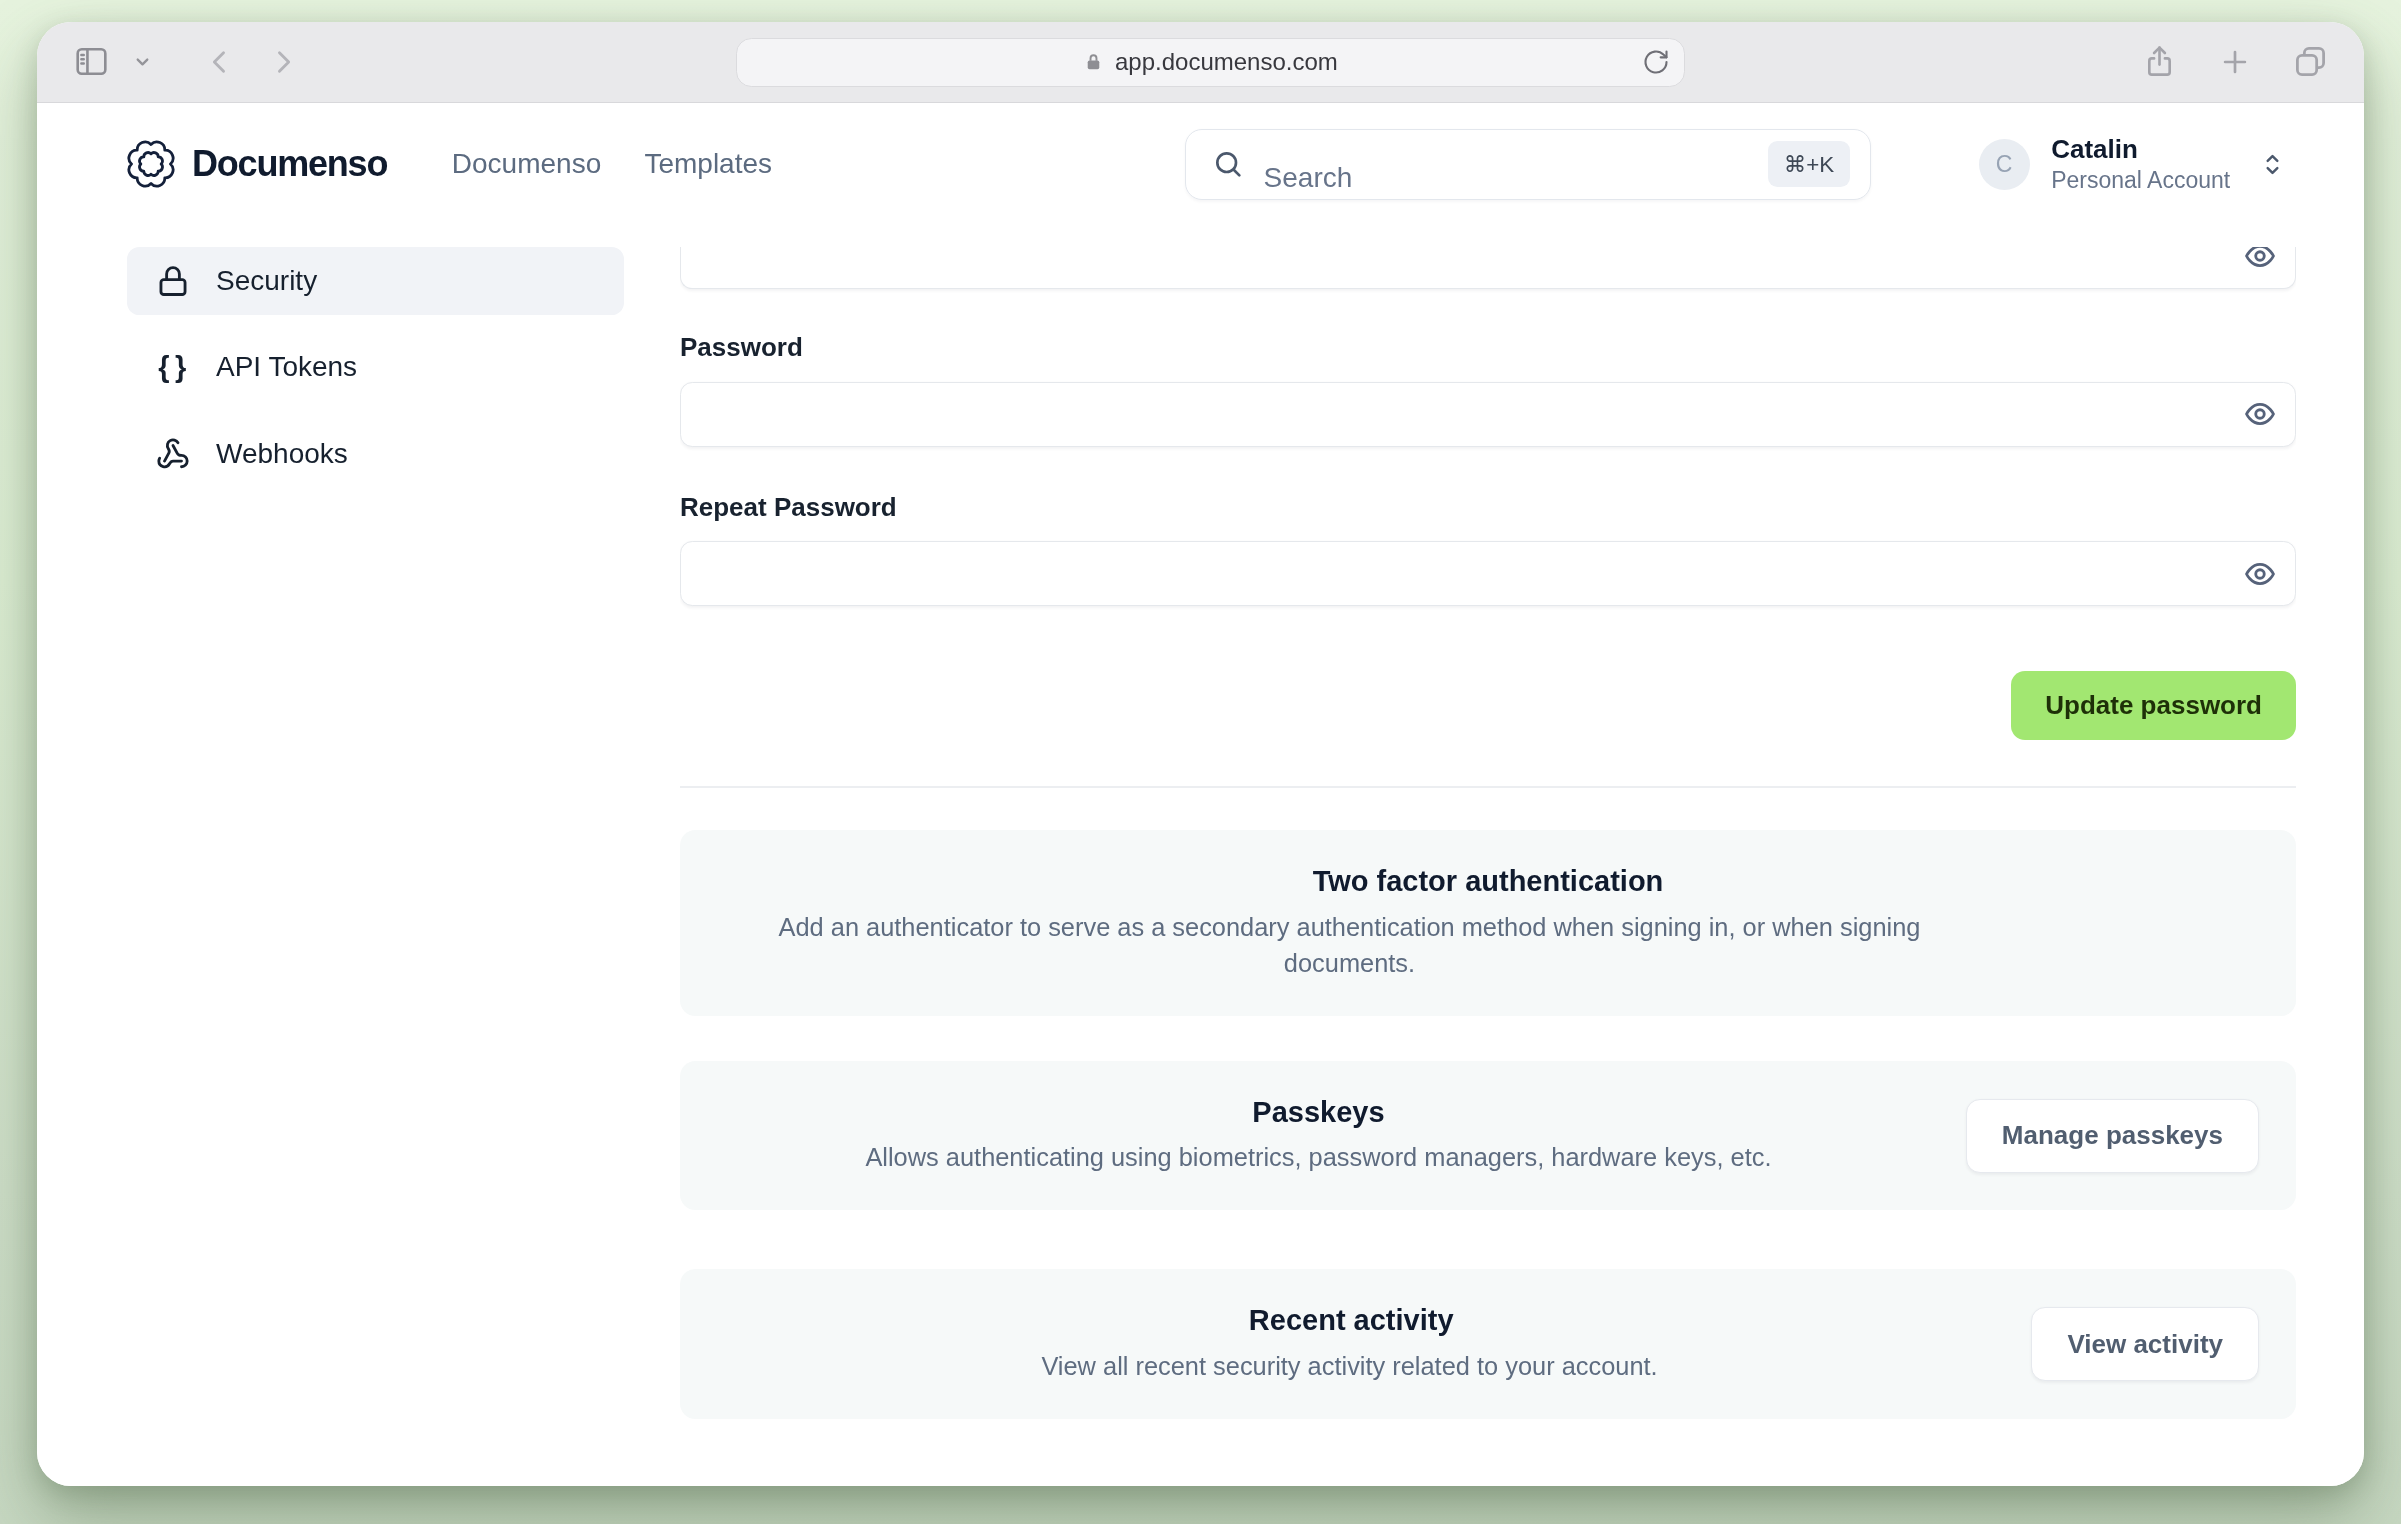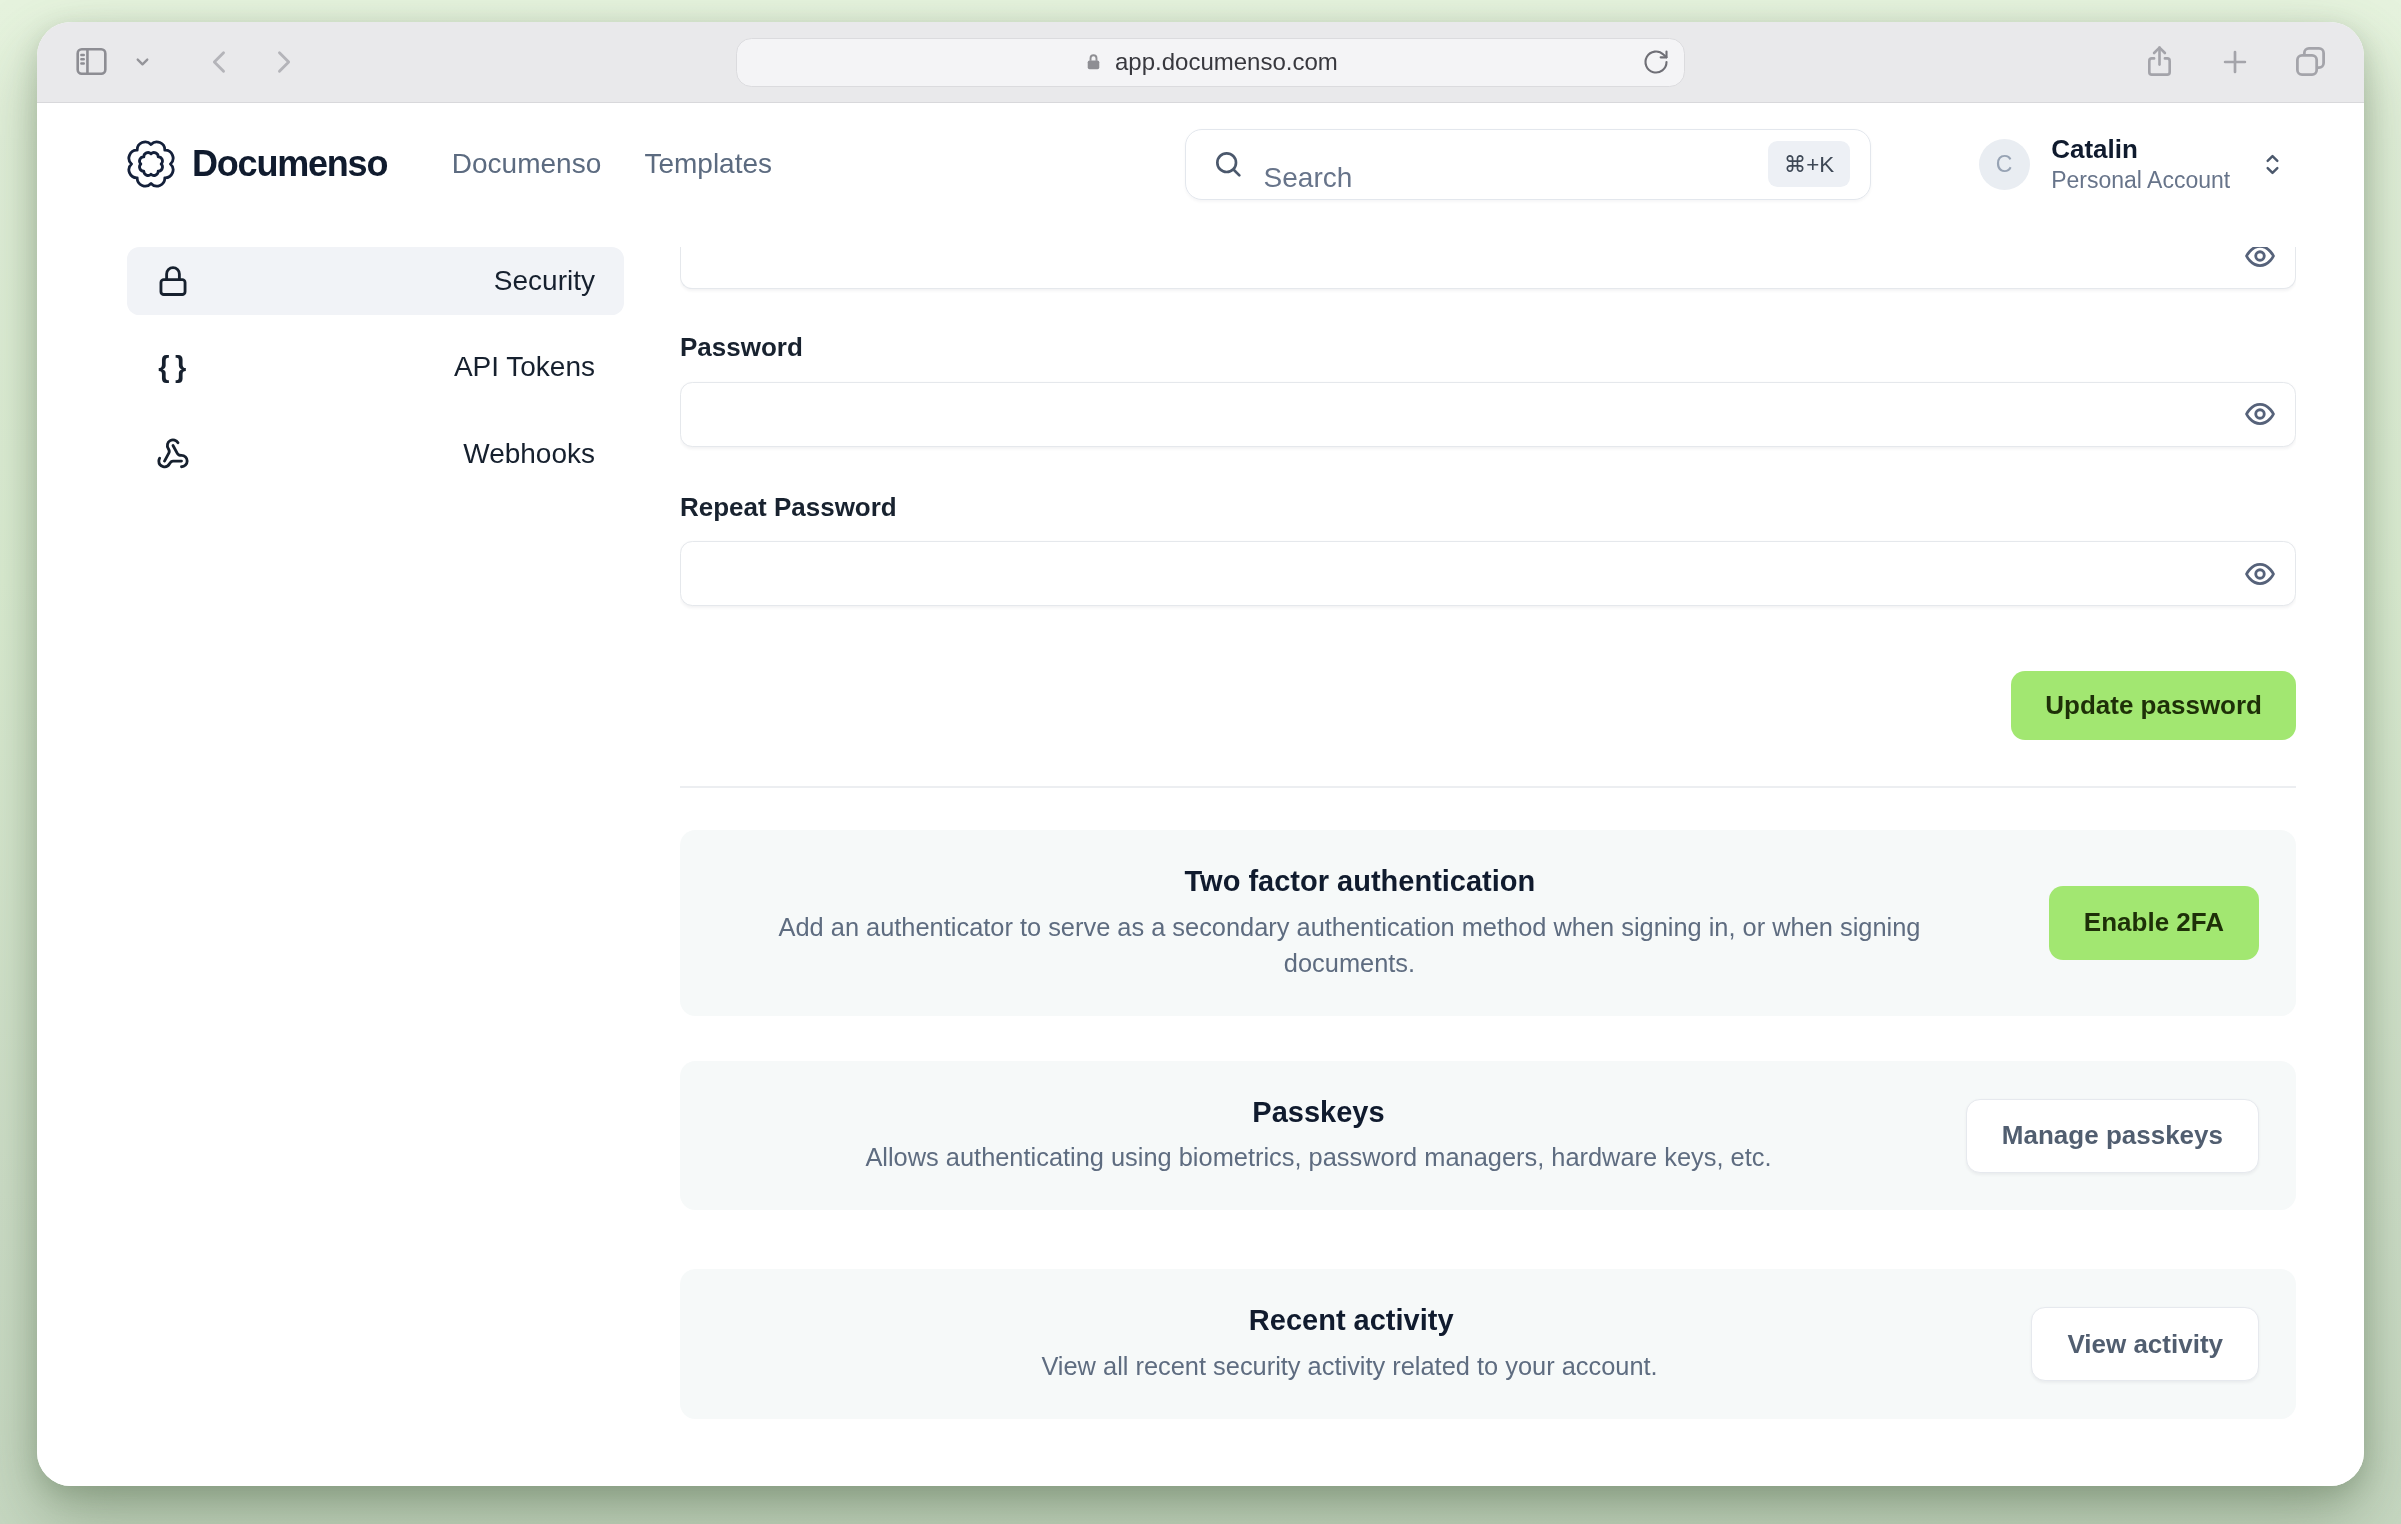--- a/index.html
+++ b/index.html
@@ -63,21 +63,21 @@
     font-size:23px; color:#97a3b4;
   }
   .acct-name{ font-size:26px; font-weight:600; color:#101b2e; line-height:1.25; }
   .acct-type{ font-size:23px; color:#67748a; line-height:1.25; }
   
   .app-body{ flex:1; display:flex; gap:56px; padding:21px 68px 0 90px; min-height:0; }
   .sidebar{ flex:0 0 497px; display:flex; flex-direction:column; gap:18.5px; }
   .side-item{
     height:68px; border-radius:12.3px; display:flex; align-items:center; gap:26px;
     padding:12px 29px; font-size:28px; color:#16202e; background:none; border:none;
-    cursor:pointer; font-family:inherit; text-align:left;justify-content:space-between;
+    cursor:pointer; font-family:inherit; text-align:left;
   }
   .side-item.active{ background:#f1f3f7; }
   .side-item .braces{ font-size:29px; font-weight:700; color:#16202e; width:34px; text-align:center; letter-spacing:1.5px; }
   .main{ flex:1; min-width:0; overflow:hidden; }
   .field{
     position:relative; height:65px; background:#fff;
     border:1.5px solid #e5e8ec; border-radius:12.3px;
     box-shadow:0 1.5px 3.1px rgba(16,24,40,.05);
   }
   .field input{
@@ -299,21 +299,20 @@
           <button class="btn btn-primary">Update password</button>
         </div>
 
         <div class="divider"></div>
 
         <div class="card">
           <div class="card-text">
             <div class="card-title">Two factor authentication</div>
             <div class="card-desc">Add an authenticator to serve as a secondary authentication method when signing in, or when signing documents.</div>
           </div>
-          <button class="btn btn-primary">Enable 2FA</button>
         </div>
 
         <div class="card">
           <div class="card-text">
             <div class="card-title">Passkeys</div>
             <div class="card-desc">Allows authenticating using biometrics, password managers, hardware keys, etc.</div>
           </div>
           <button class="btn btn-secondary">Manage passkeys</button>
         </div>
 

